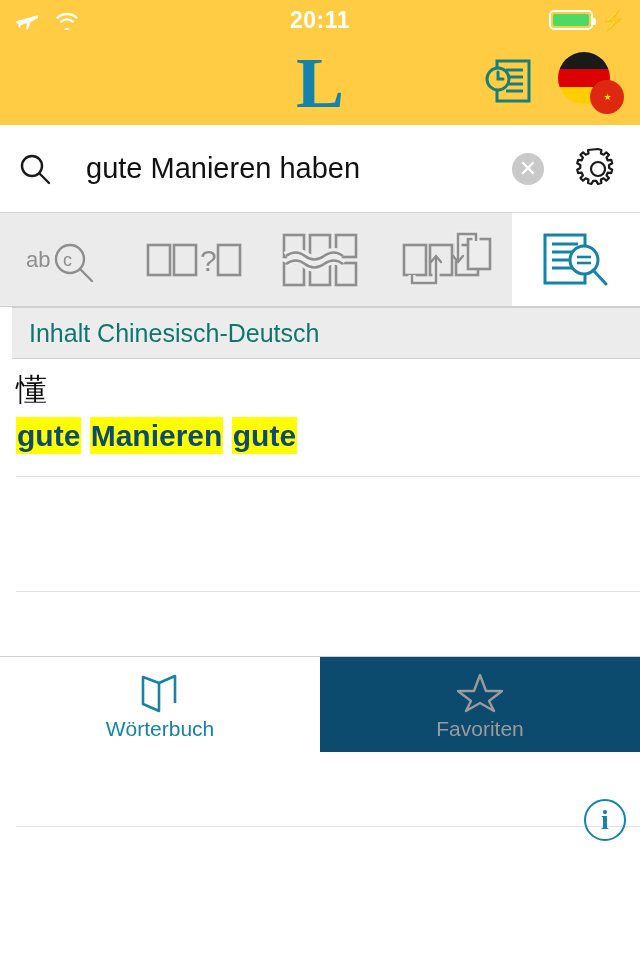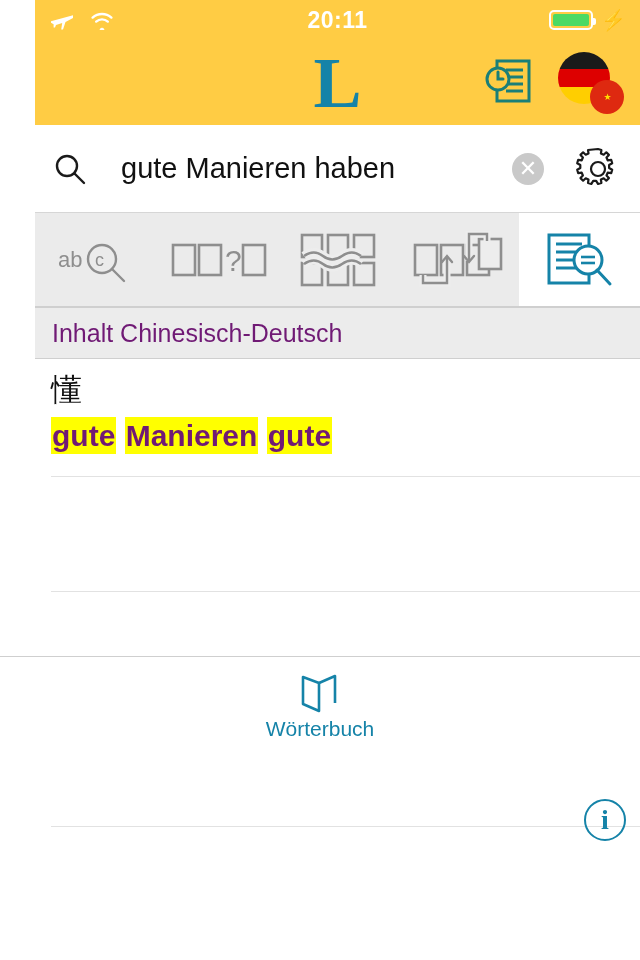--- a/index.html
+++ b/index.html
@@ -2,21 +2,21 @@
 <html><head>
 <meta charset="utf-8">
 <style>
   * { box-sizing: border-box; margin: 0; padding: 0; }
   html, body {
     width: 640px; height: 960px;
     font-family: "Liberation Sans", sans-serif;
     background: #ffffff;
     overflow: hidden;
   }
-  #app { position: relative; width: 640px; height: 752px; padding-left: 35px; }
+  #app { position: relative; width: 640px; height: 752px; }
 
   
   .statusbar {
     height: 40px; background: #FFCC44;
     display: flex; align-items: center;
     position: relative;
     padding: 0 14px;
   }
   .sb-left { display: flex; align-items: center; gap: 14px; }
   .sb-time {
@@ -91,30 +91,30 @@
   .tab {
     flex: 1; display: flex; align-items: center; justify-content: center;
     position: relative;
   }
   .tab.active { background: #ffffff; }
 
   
   .content-header {
     height: 52px; background: #ececec; display: flex; align-items: center;
     padding: 0 17px; border-top: 1px solid #cfcfcf; border-bottom: 1px solid #cfcfcf;
-    font-size: 25px; color: #701a75;
+    font-size: 25px; color: #0f766e; margin-left: 12px;
   }
 
   
   .results { position: relative; background: #ffffff; height: 496px; }
   .entry { padding: 12px 16px 0 16px; }
   .hanzi { font-size: 31px; color: #111; line-height: 1.25; }
   .phrase { margin-top: 6px; font-size: 30px; font-weight: bold; line-height: 1.35; }
   .phrase span {
-    background: #FFFF00; color: #701a75; padding: 2px 1px;
+    background: #FFFF00; color: #0c4a6e; padding: 2px 1px;
   }
   .rule {
     position: absolute; left: 16px; right: 0; height: 1px; background: #e2e2e2;
   }
   .info-btn {
     position: absolute; right: 14px; bottom: 14px;
     width: 42px; height: 42px; border: 2px solid #1583A8; border-radius: 50%;
     color: #1583A8; display: flex; align-items: center; justify-content: center;
     font-family: "Liberation Serif", serif; font-size: 28px; font-weight: bold;
   }
@@ -281,15 +281,23 @@
       <span class="glyph">
         <svg width="44" height="42" viewBox="0 0 44 42">
           <path d="M5 5 L21 11 L21 39 L5 32 Z" fill="none" stroke="#1583A8" stroke-width="2.6" stroke-linejoin="round"></path>
           <path d="M21 11 L37 4 L37 31" fill="none" stroke="#1583A8" stroke-width="2.6" stroke-linejoin="round"></path>
         </svg>
       </span>
       <span>Wörterbuch</span>
     </div>
 
 
+    <div class="btab">
+      <span class="glyph">
+        <svg width="46" height="42" viewBox="0 0 46 42">
+          <path d="M23 3 L29 19 L45 19 L32 29 L37 39 L23 31 L9 39 L14 29 L1 19 L17 19 Z" fill="none" stroke="#9b9b9b" stroke-width="2.4" stroke-linejoin="round"></path>
+        </svg>
+      </span>
+      <span>Favoriten</span>
+    </div>
 
   </div>
 </div>
 
 </body></html>

